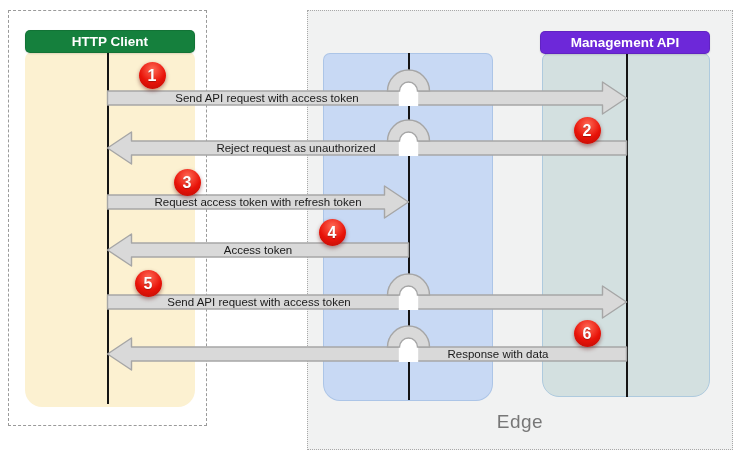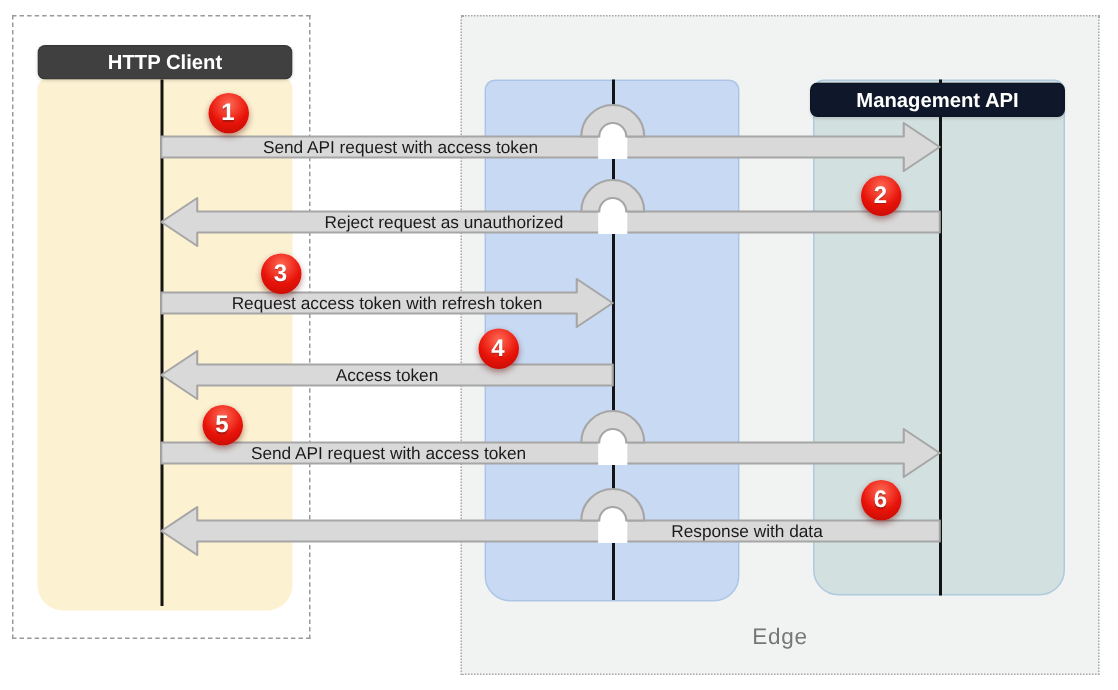--- a/index.html
+++ b/index.html
@@ -11,21 +11,21 @@
   .client-boundary{
     position:absolute;left:8px;top:10px;width:199px;height:416px;
     background:#ffffff;border:1.5px dashed #9a9a9a;box-sizing:border-box;
   }
   .edge-group{
     position:absolute;left:307px;top:10px;width:426px;height:440px;
     border:1.5px dotted #a8a8a8;box-sizing:border-box;
   }
   .edge-label{
     position:absolute;left:0;right:0;bottom:16px;text-align:center;
-    font-size:15px;letter-spacing:0.5px;
+    font-size:19px;letter-spacing:0.5px;
   }
   
   .body{position:absolute;box-sizing:border-box;}
   .body-http{left:25px;top:52px;width:170px;height:355px;border-radius:7px 7px 17px 17px;}
   .body-oauth{left:323px;top:53px;width:170px;height:348px;border-radius:7px 7px 17px 17px;border:1px solid rgba(150,180,220,.55);}
   .body-mgmt{left:542px;top:53px;width:168px;height:344px;border-radius:7px 7px 17px 17px;border:1px solid #aecade;}
   
   .lifeline{position:absolute;width:2px;background:#141414;}
   .ll-http{left:106.5px;top:53px;height:351px;}
   .ll-oauth{left:407.5px;top:53px;height:347px;}
@@ -67,24 +67,24 @@
   </div>
 
   <div class="body body-http" style="background: rgb(252, 241, 209);"></div>
   <div class="body body-oauth" style="background: rgb(200, 217, 244);"></div>
   <div class="body body-mgmt" style="background: rgb(211, 224, 224);"></div>
 
   <div class="lifeline ll-http"></div>
   <div class="lifeline ll-oauth"></div>
   <div class="lifeline ll-mgmt"></div>
 
-  <div class="head head-http" style="background: #404040;">
+  <div class="head head-http" style="background: #15803d;">
     <span>HTTP Client</span>
   </div>
-  <div class="head head-mgmt" style="background: #0f172a; margin-top: 24px;">
+  <div class="head head-mgmt" style="background: #6d28d9;">
     <span>Management API</span>
   </div>
 
   <svg class="arrows" width="745" height="460" viewBox="0 0 745 460" xmlns="http://www.w3.org/2000/svg">
       <g>
         <path d="M 107.5 91 L 602.5 91 L 602.5 82 L 626.5 98 L 602.5 114 L 602.5 105 L 107.5 105 Z" fill="#D9D9D9" stroke="#A6A6A6" stroke-width="1.4" stroke-linejoin="round"></path>
         <rect x="398.8" y="90" width="19.4" height="16" fill="#ffffff"></rect>
         <path d="M 399.5 91 A 9 9 0 0 1 417.5 91 Z" fill="#ffffff" stroke="none"></path>
         <path d="M 387.5 91 A 21 21 0 0 1 429.5 91 L 417.5 91 A 9 9 0 0 0 399.5 91 Z" fill="#D9D9D9" stroke="#A6A6A6" stroke-width="1.4"></path>
         <text x="267" y="102" text-anchor="middle" font-size="11.5" fill="#1A1A1A">Send API request with access token</text>

